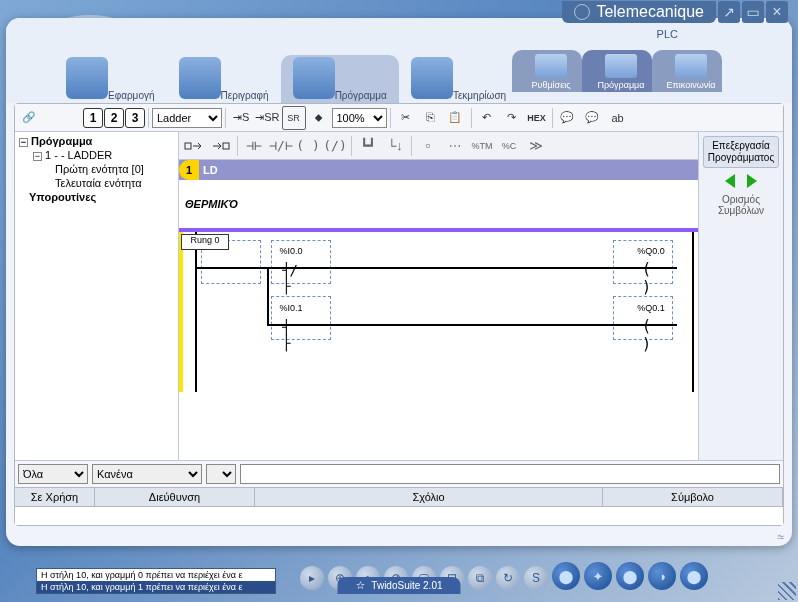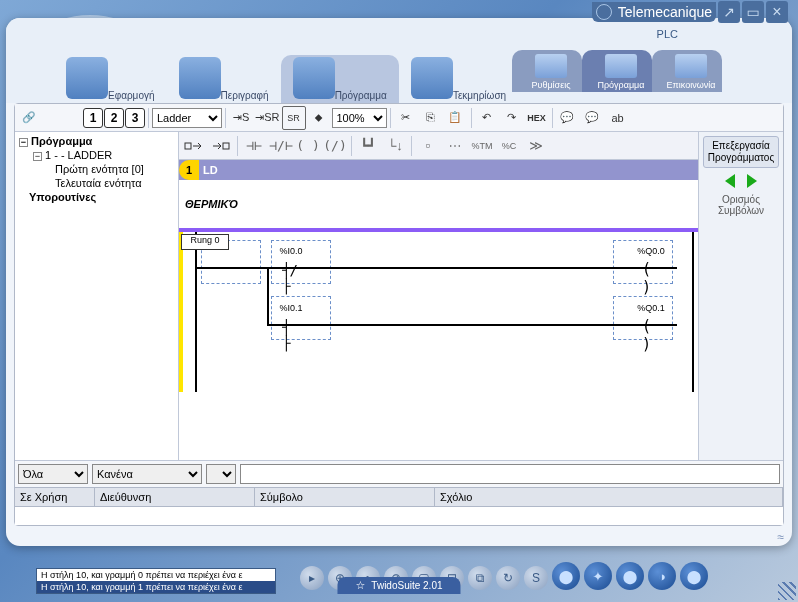--- a/index.html
+++ b/index.html
@@ -3,21 +3,21 @@
 <meta charset="utf-8">
 <style>
 * { box-sizing: border-box; margin: 0; padding: 0; font-family: Tahoma, Arial, sans-serif; }
 body { width: 798px; height: 602px; background: linear-gradient(135deg, #7FA8D6 0%, #5987C0 40%, #B8C9DD 100%); overflow: hidden; position: relative; }
 
 .cloud { position: absolute; background: #E8F0F8; border-radius: 50%; opacity: 0.7; }
 .cloud1 { top: 20px; right: 180px; width: 120px; height: 45px; }
 .cloud2 { top: 15px; left: 50px; width: 80px; height: 35px; opacity: 0.5; }
 
 .titlebar { position: absolute; top: 0; right: 10px; height: 24px; display: flex; align-items: center; gap: 2px; z-index: 100; }
-.titlebar-brand { background: #4A6E9E; color: #fff; padding: 2px 4px; font-size: 14px; border-radius: 0 0 6px 6px; display: flex; align-items: center; gap: 6px; margin-left: 16px; }
+.titlebar-brand { background: #4A6E9E; color: #fff; padding: 2px 12px; font-size: 16px; border-radius: 0 0 6px 6px; display: flex; align-items: center; gap: 6px; margin-left: 16px; }
 .titlebar-brand::before { content: ""; width: 14px; height: 14px; border: 1.5px solid #A8C4E5; border-radius: 50%; display: inline-block; }
 .winbtn { width: 22px; height: 22px; background: #4A6E9E; color: #C8DBF0; display: flex; align-items: center; justify-content: center; font-size: 14px; cursor: pointer; border-radius: 3px; }
 .plc-label { position: absolute; top: 28px; right: 120px; font-size: 11px; color: #3A5A85; z-index: 50; }
 
 .mainwin { position: absolute; top: 18px; left: 6px; right: 6px; bottom: 56px; background: #F0F4FA; border-radius: 14px; box-shadow: 0 2px 10px rgba(0,0,0,0.3); overflow: hidden; }
 
 .topnav { height: 85px; display: flex; align-items: flex-end; padding: 4px 8px 0 8px; background: #E8EFF8; position: relative; }
 .info-icon { position: absolute; top: 8px; left: 10px; width: 26px; height: 26px; background: radial-gradient(circle, #5B8FD6, #2C5A9E); border-radius: 50%; color: #fff; display: flex; align-items: center; justify-content: center; font-size: 16px; font-weight: bold; font-style: italic; font-family: Georgia, serif; cursor: pointer; }
 .gear-icon { position: absolute; top: 8px; right: 40px; width: 26px; height: 26px; background: radial-gradient(circle, #5B8FD6, #2C5A9E); border-radius: 50%; cursor: pointer; }
 .gear-icon::before { content:"✕"; color:#C8DBF0; position:absolute; top:50%; left:50%; transform:translate(-50%,-50%); font-size:14px; }
@@ -77,21 +77,21 @@
 .rp-btn { background: #E0E6F0; border: 1px solid #B0BAD0; padding: 3px 2px; text-align: center; margin-bottom: 4px; cursor: pointer; border-radius: 3px; line-height: 1.2; }
 .nav-arrows { display: flex; justify-content: center; gap: 12px; margin: 6px 0; }
 .nav-arrow { width: 0; height: 0; border-top: 7px solid transparent; border-bottom: 7px solid transparent; cursor: pointer; }
 .nav-left { border-right: 10px solid #1AAA1A; }
 .nav-right { border-left: 10px solid #1AAA1A; }
 
 .bottom-panel { border-top: 1px solid #C0C8D8; background: #F4F6FA; }
 .filter-row { display: flex; padding: 3px; gap: 4px; align-items: center; }
 .filter-select { height: 20px; border: 1px solid #888; font-size: 11px; }
 .grid-header { display: flex; background: #E0E4EC; border-top: 1px solid #B0B8C8; border-bottom: 1px solid #B0B8C8; }
-.gh-cell { padding: 3px 5px; font-size: 11px; border-right: 1px solid #B0B8C8; }
+.gh-cell { padding: 3px 12px; font-size: 11px; border-right: 1px solid #B0B8C8; text-align: center; }
 
 .statusbar { position: absolute; bottom: 2px; left: 8px; right: 8px; height: 14px; display: flex; justify-content: flex-end; }
 .chev { color: #7A90B8; font-size: 12px; cursor: pointer; }
 
 .taskbar { position: absolute; bottom: 0; left: 0; right: 0; height: 56px; display: flex; align-items: center; }
 .msgbox { position: absolute; bottom: 8px; left: 36px; width: 240px; background: #fff; border: 1px solid #3A5A85; font-size: 9px; }
 .msgbox-line { padding: 1px 4px; white-space: nowrap; overflow: hidden; }
 .msgbox-line.hl { background: #2A4C88; color: #fff; }
 .tb-center { position: absolute; bottom: 12px; left: 300px; display: flex; gap: 4px; }
 .tb-circle { width: 24px; height: 24px; background: radial-gradient(circle at 35% 35%, #D0DCEC, #8AA0C0); border-radius: 50%; cursor: pointer; display: flex; align-items: center; justify-content: center; font-size: 12px; color: #3A5A85; }
@@ -278,22 +278,22 @@
     <div class="bottom-panel">
       <div class="filter-row">
         <select class="filter-select" style="width:70px"><option>Όλα</option></select>
         <select class="filter-select" style="width:110px"><option>Κανένα</option></select>
         <select class="filter-select" style="width:30px"><option></option></select>
         <input type="text" style="flex: 1 1 0%; height: 20px; border: 1px solid rgb(136, 136, 136); font-size: 11px;">
       </div>
       <div class="grid-header">
         <div class="gh-cell" style="width:80px">Σε Χρήση</div>
         <div class="gh-cell" style="width:160px">Διεύθυνση</div>
+        <div class="gh-cell" style="flex:1">Σχόλιο</div>
         <div class="gh-cell" style="width:180px">Σύμβολο</div>
-        <div class="gh-cell" style="flex:1">Σχόλιο</div>
       </div>
       <div style="height:18px;background:#fff"></div>
     </div>
   </div>
   <div class="statusbar">
       <span class="chev">≈</span>
     </div>
 </div>
 
 <div class="taskbar">

